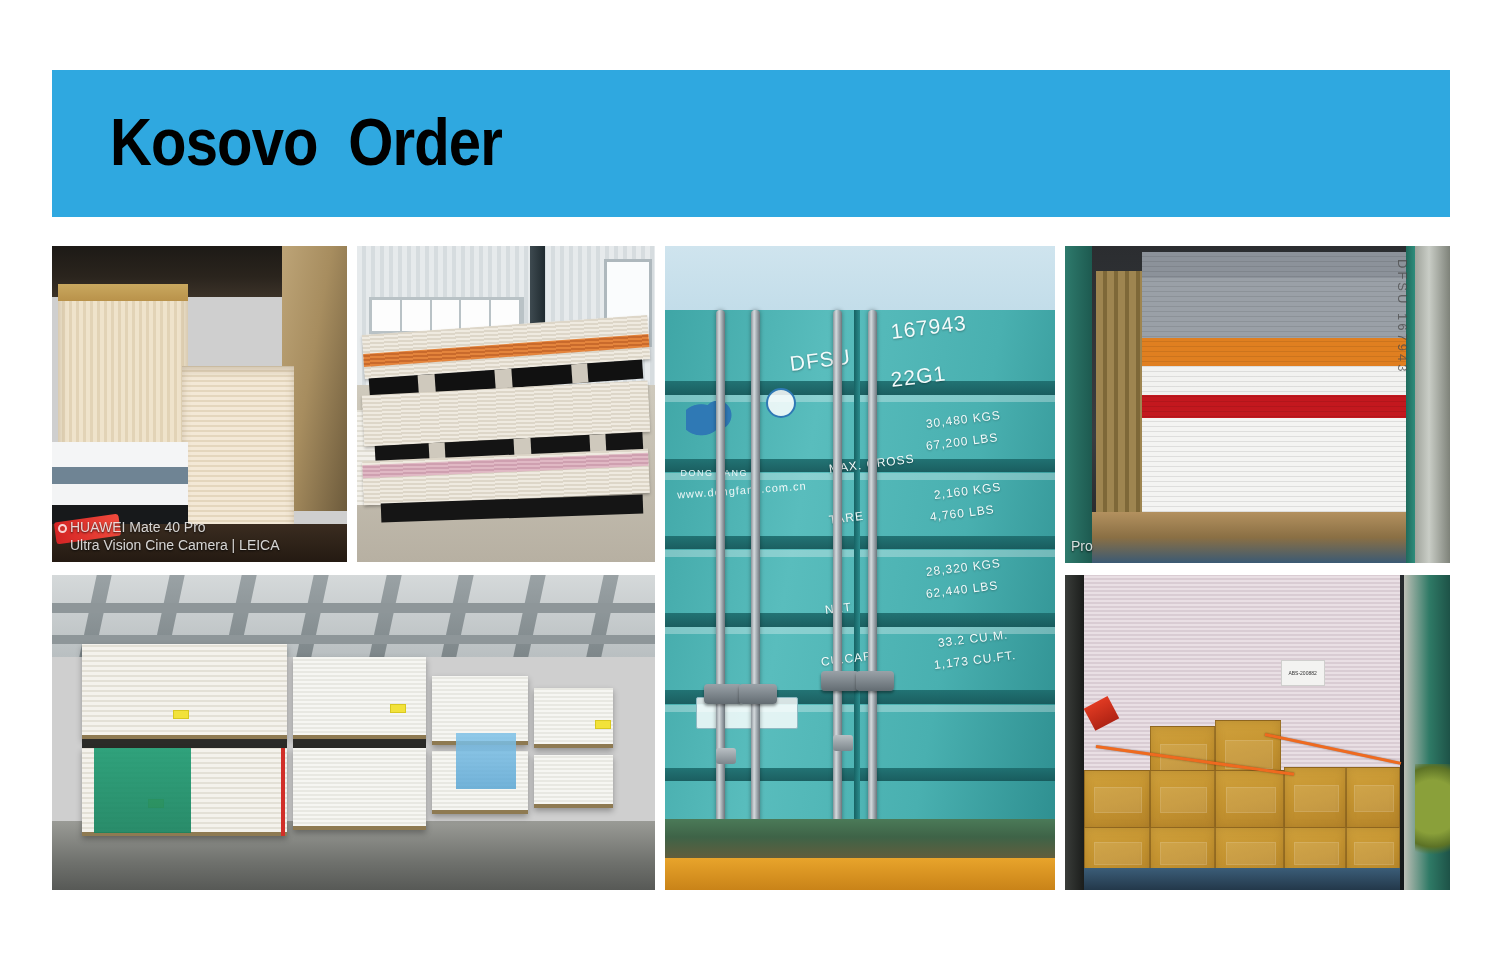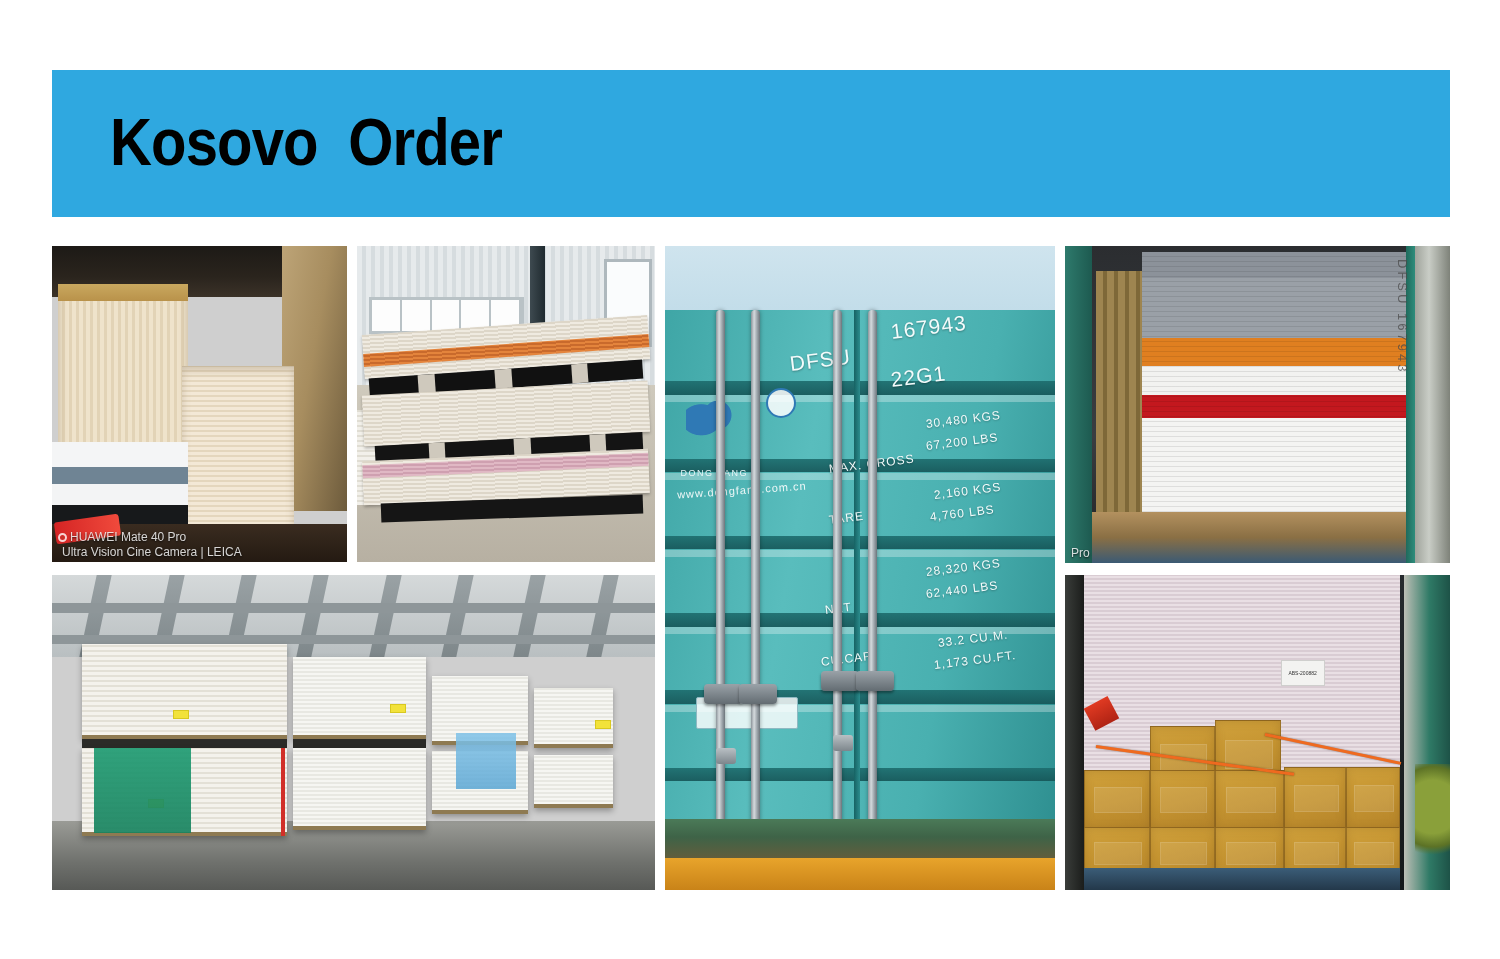--- a/index.html
+++ b/index.html
@@ -98,23 +98,23 @@
     position: absolute; left: 0; bottom: 0; width: 100%; height: 12%;
     background: linear-gradient(180deg,#3a2c20 0%,#241a12 100%);
   }
   .p1 .redstrap {
     position: absolute; left: 1%; bottom: 7%; width: 22%; height: 7%;
     background: linear-gradient(90deg,#d42424,#f04a3c);
     transform: rotate(-8deg);
     border-radius: 3px;
   }
   .wm {
-    position: absolute; left: 6px; bottom: 2px;
+    position: absolute; left: 6px; bottom: 8px;
     color: rgba(255,255,255,.82);
-    font-size: 12px; line-height: 1.25;
+    font-size: 14px; line-height: 1.25;
     text-shadow: 0 1px 2px rgba(0,0,0,.8);
     font-family: "Liberation Sans", sans-serif;
     white-space: nowrap;
   }
   .wm .ring {
     display: inline-block; width: 9px; height: 9px;
     border: 2px solid rgba(255,255,255,.8); border-radius: 50%;
     vertical-align: -1px; margin-right: 3px;
     position: relative;
   }
@@ -410,21 +410,21 @@
         <div class="sky"></div>
         <div class="wallR"></div>
         <div class="panelL"></div>
         <div class="stackR"></div>
         <div class="stripes"></div>
         <div class="floor"></div>
         <div class="redstrap"></div>
       </div>
       <div class="wm">
         <span class="ring"></span><span>HUAWEI Mate 40 Pro</span><br>
-        <span style="margin-left:4px">Ultra Vision Cine Camera | LEICA</span>
+        <span style="margin-left:12px">Ultra Vision Cine Camera | LEICA</span>
       </div>
       <span class="hidden-text">Container loaded with white, grey and black PVC sheets</span>
     </div>
 
     <div class="photo p2">
       <div class="inner">
         <div class="wall"></div>
         <div class="column"></div>
         <div class="windowband">
             <i></i>

